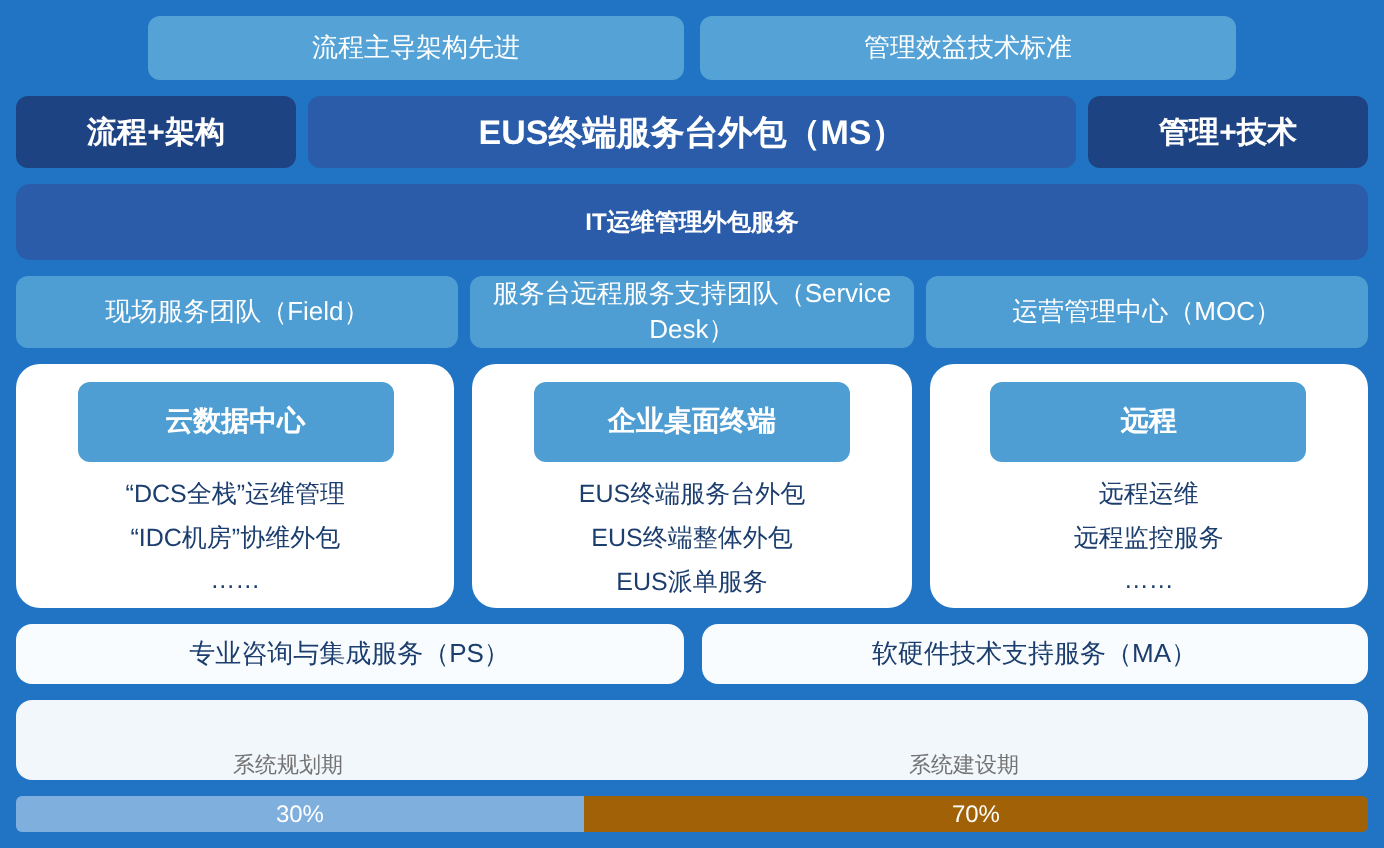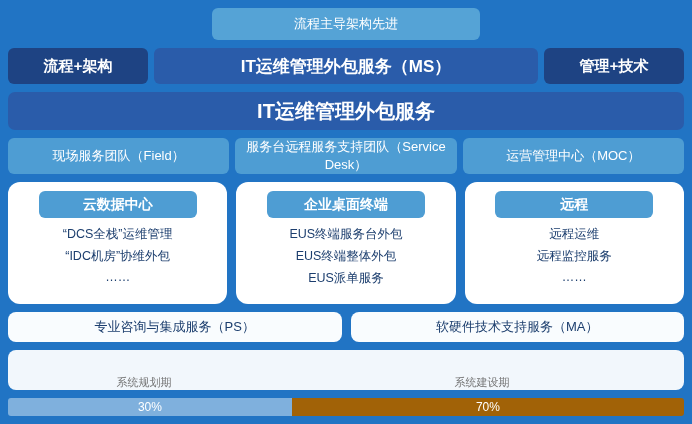--- a/index.html
+++ b/index.html
@@ -31,39 +31,39 @@
     color: #ffffff; font-weight: bold; font-size: 15px; font-family: Liberation Mono, monospace;
   }
   .hdr-center {
     flex: 1; background: #2a5caa; border-radius: 6px;
     color: #ffffff; font-weight: bold; font-size: 17px;
   }
 
   
   .main-banner {
     height: 38px; background: #2a5caa; border-radius: 7px;
-    color: #ffffff; font-weight: bold; font-size: 20px;
+    color: #ffffff; font-weight: bold; font-size: 12px;
   }
 
   
   .team-row { height: 36px; display: flex; gap: 6px; }
   .team-box {
     flex: 1; background: #4e9dd3; border-radius: 6px;
     color: #ffffff; font-size: 13px;
   }
 
   
   .cards-row { height: 122px; display: flex; gap: 9px; }
   .card {
     flex: 1; background: #ffffff; border-radius: 12px;
     display: flex; flex-direction: column; align-items: center;
     padding-top: 9px;
   }
   .card-title {
-    width: 72%; height: 27px; background: #4e9dd3; border-radius: 6px;
+    width: 72%; height: 40px; background: #4e9dd3; border-radius: 6px;
     color: #ffffff; font-weight: bold; font-size: 14px;
     margin-bottom: 8px;
   }
   .card-items {
     display: flex; flex-direction: column; align-items: center; gap: 5px;
     color: #1c3e6e; font-size: 12.5px;
   }
 
   
   .support-row { height: 30px; display: flex; gap: 9px; }
@@ -95,25 +95,26 @@
   .progress-left  { width: 42%; background: #7fb0dd; }
   .progress-right { flex: 1; background: #a16207; }
 </style>
 </head>
 <body>
 
 <div class="canvas">
 
   <div class="banner-row">
     <div class="banner-pill center">流程主导架构先进</div>
+    <div class="banner-pill center">管理效益技术标准</div>
   </div>
 
   <div class="header-row">
     <div class="hdr-side center">流程+架构</div>
-    <div class="hdr-center center">IT运维管理外包服务（MS）</div>
+    <div class="hdr-center center">EUS终端服务台外包（MS）</div>
     <div class="hdr-side center">管理+技术</div>
   </div>
 
   <div class="main-banner center">IT运维管理外包服务</div>
 
   <div class="team-row">
     <div class="team-box center">现场服务团队（Field）</div>
     <div class="team-box center">服务台远程服务支持团队（Service Desk）</div>
     <div class="team-box center">运营管理中心（MOC）</div>
   </div>

